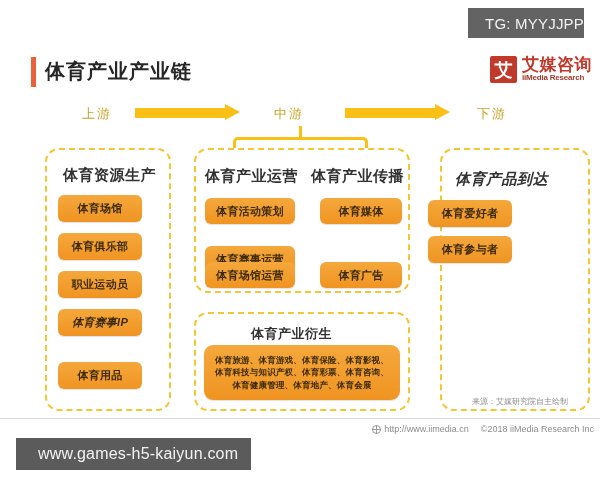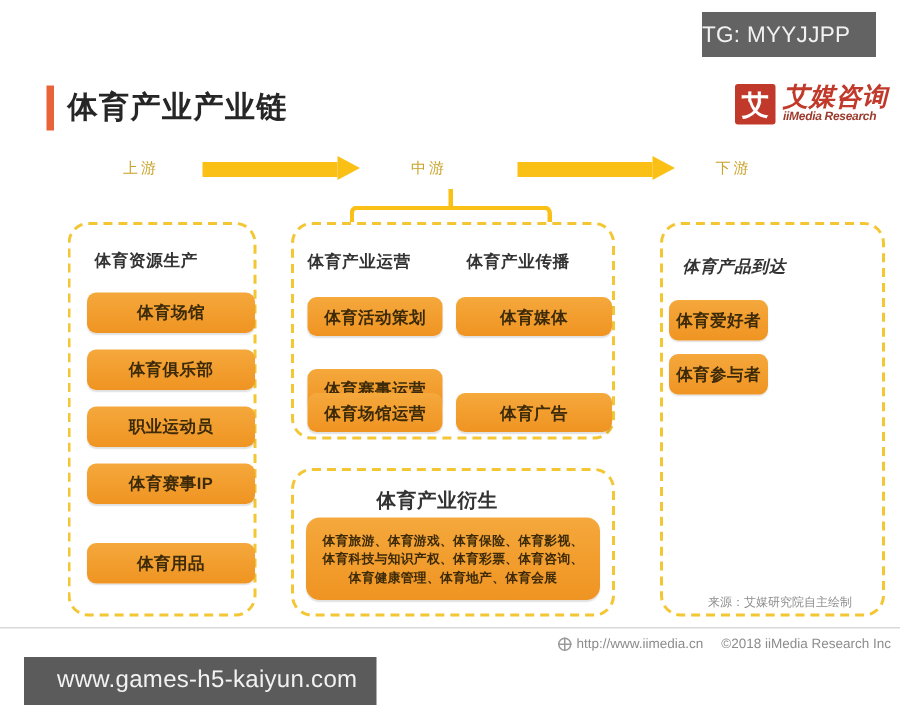--- a/index.html
+++ b/index.html
@@ -17,21 +17,21 @@
 
   
   .tg-banner {
     position: absolute;
     left: 468px; top: 8px;
     width: 116px; height: 30px;
     background: #636363;
     color: #f2f2f2;
     font-size: 15px;
     letter-spacing: 0.2px;
-    display: flex; align-items: center; justify-content: flex-start;
+    display: flex; align-items: center; justify-content: flex-end;
   }
 
   
   .title-bar {
     position: absolute;
     left: 31px; top: 57px;
     width: 5px; height: 30px;
     background: #e8633a;
   }
   .page-title {
@@ -49,35 +49,35 @@
     display: flex; align-items: center; gap: 5px;
   }
   .brand-mark {
     width: 27px; height: 27px;
     background: #c0392b;
     color: #ffffff;
     font-size: 18px; font-weight: bold;
     display: flex; align-items: center; justify-content: center;
     border-radius: 2px;
   }
-  .brand-text { line-height: 1.05; font-style: italic; }
+  .brand-text { line-height: 1.05; }
   .brand-cn {
     font-size: 17px; font-weight: bold; color: #c0392b;
     letter-spacing: 0.5px;
   }
   .brand-en {
     font-size: 8px; font-weight: bold; color: #9c3a2c;
     letter-spacing: -0.2px;
   }
 
   
   .flow-label {
     position: absolute;
     top: 105px;
-    font-size: 10px;
+    font-size: 13px;
     color: #c9a227;
     letter-spacing: 2px;
     white-space: nowrap;
   }
   #flow-up   { left: 82px; }
   #flow-mid  { left: 274px; }
   #flow-down { left: 477px; }
 
   .arrow {
     position: absolute;
@@ -123,21 +123,21 @@
 
   
   .panel {
     position: absolute;
     border: 2px dashed #f3c634;
     border-radius: 14px;
     background: #ffffff;
   }
   .panel-title {
     position: absolute;
-    font-size: 11px;
+    font-size: 15px;
     font-weight: bold;
     color: #333333;
     letter-spacing: 0.5px;
     white-space: nowrap;
   }
 
   #panel-left   { left: 45px;  top: 148px; width: 126px; height: 263px; }
   #panel-mid-a  { left: 194px; top: 148px; width: 216px; height: 145px; }
   #panel-mid-b  { left: 194px; top: 312px; width: 216px; height: 99px; }
   #panel-right  { left: 440px; top: 148px; width: 150px; height: 263px; }
@@ -150,28 +150,28 @@
     color: #3d2a08;
     font-size: 11px;
     font-weight: bold;
     display: flex; align-items: center; justify-content: center;
     letter-spacing: 0.3px;
     box-shadow: 0 1px 1px rgba(0,0,0,0.12);
     white-space: nowrap;
   }
 
   
-  .chip-l { left: 58px; width: 112px; height: 27px; }
+  .chip-l { left: 58px; width: 84px; height: 27px; }
 
   
   .chip-ma { left: 205px; width: 90px; height: 26px; }
-  .chip-mb { left: 304px; width: 104px; height: 26px; }
-
-  
-  .chip-r { left: 446px; width: 66px; height: 27px; font-family: Liberation Mono, monospace; }
+  .chip-mb { left: 320px; width: 82px; height: 26px; }
+
+  
+  .chip-r { left: 428px; width: 84px; height: 27px; font-family: Liberation Mono, monospace; }
 
   
   .chip-deriv {
     left: 204px; top: 345px;
     width: 196px; height: 55px;
     border-radius: 9px;
     align-items: center; justify-content: center;
     padding: 3px 8px;
     white-space: normal;
     text-align: center;
@@ -273,21 +273,21 @@
 
   <div class="bracket-stem"></div>
   <div class="bracket"></div>
 
   <div class="panel" id="panel-left"></div>
   <div class="panel-title" style="left:63px; top:166px;">体育资源生产</div>
 
   <div class="chip chip-l" style="top:195px;">体育场馆</div>
   <div class="chip chip-l" style="top:233px;">体育俱乐部</div>
   <div class="chip chip-l" style="top:271px;font-family:Liberation Serif, serif;">职业运动员</div>
-  <div class="chip chip-l" style="top:309px;">体育赛事IP</div>
+  <div class="chip chip-l" style="top:309px;font-style:italic;">体育赛事IP</div>
   <div class="chip chip-l" style="top:362px;">体育用品</div>
 
   <div class="panel" id="panel-mid-a"></div>
   <div class="panel-title" style="left:205px; top:167px;">体育产业运营</div>
   <div class="panel-title" style="left:311px; top:167px;">体育产业传播</div>
 
   <div class="chip chip-ma" style="top:198px;">体育活动策划</div>
   <div class="chip chip-ma" style="top:246px;">体育赛事运营</div>
   <div class="chip chip-ma" style="top:262px;">体育场馆运营</div>
 

